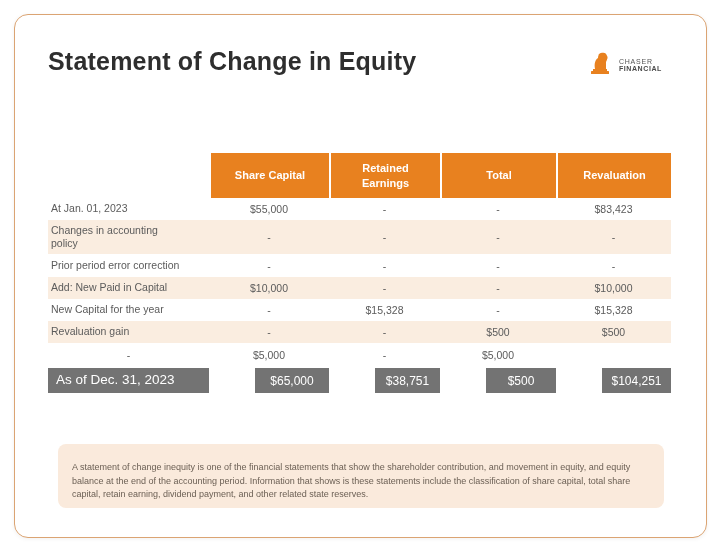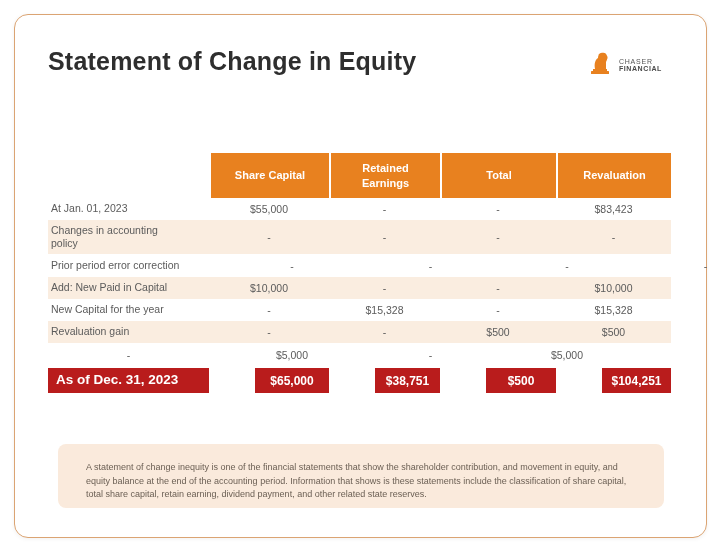--- a/index.html
+++ b/index.html
@@ -87,48 +87,48 @@
   .t-head .t-label { background: transparent; border-left: none !important; }
   
   .t-body .t-row {
     font-size: 10.5px;
     color: #5b5b5b;
   }
   .t-body .t-row:nth-child(odd)  { background: #ffffff; }
   .t-body .t-row:nth-child(even) { background: #faede0; }
   .t-body .t-row { min-height: 22px; }
   .t-body .t-row.tall { min-height: 34px; }
-  .t-body .t-row.h23 { min-height: 23px; gap: 23px; }
+  .t-body .t-row.h23 { min-height: 23px; }
   
   .t-foot { margin-top: 2px; height: 25px; }
   .t-foot .t-cell {
-    background: #b91c1c;
+    background: #737373;
     color: #ffffff;
-    font-weight: bold;
+    font-weight: normal;
     font-size: 12px;
     height: 100%;
     display: flex;
     align-items: center;
     justify-content: center;
   }
   .t-foot .t-label {
     font-size: 13.5px;
     justify-content: flex-start;
     padding-left: 8px;
   }
   .t-foot .t-cell + .t-cell { border-left: 2px solid #ffffff; margin-left: 44px; }
   
   .note-box {
     position: absolute;
     left: 43px; top: 429px;
     width: 606px; height: 64px;
     background: #faeadc;
     border-radius: 8px;
     box-sizing: border-box;
-    padding: 17px 22px 0 28px;
+    padding: 17px 22px 0 14px;
   }
   .note-text {
     font-size: 9px;
     line-height: 13.5px;
     color: #6c6055;
   }
 </style>
 </head>
 <body>
 

